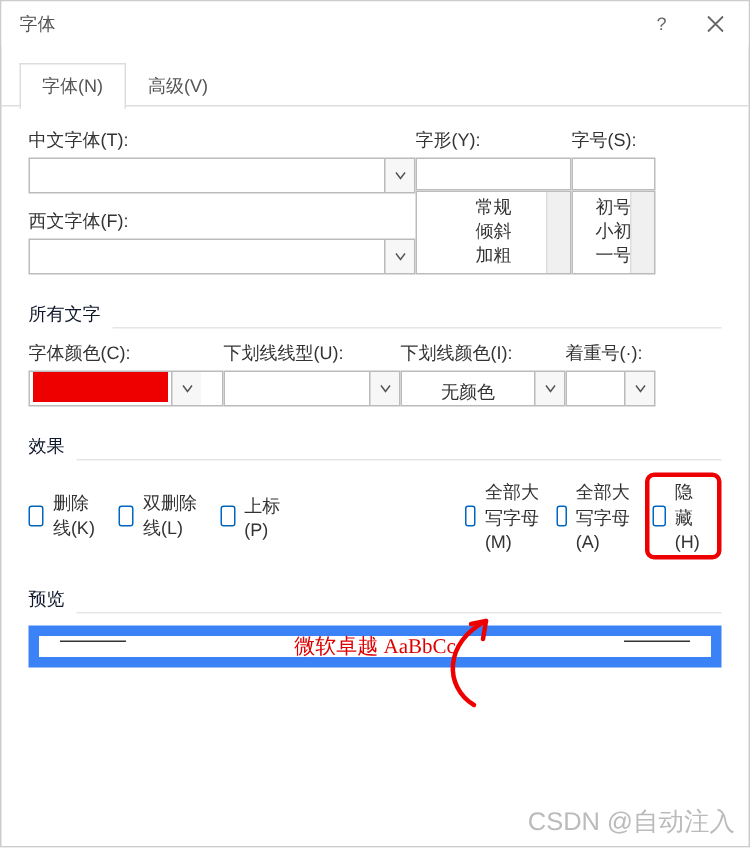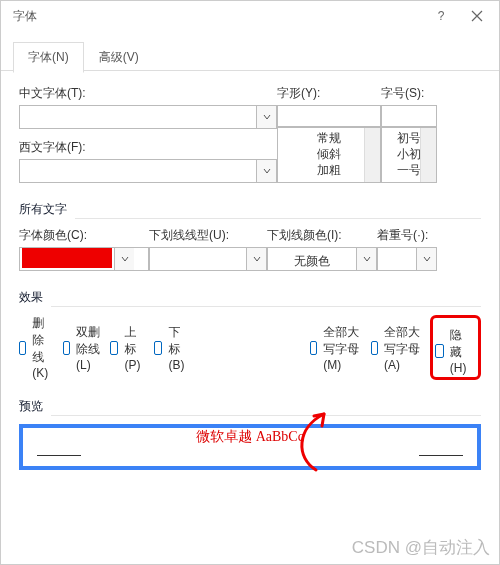--- a/index.html
+++ b/index.html
@@ -117,25 +117,25 @@
 .redbox {
   border: 3px solid #e00;
   border-radius: 6px;
   padding: 2px 6px 2px 2px;
   display: inline-flex;
   align-items: flex-end;
   gap: 4px;
   width: fit-content;
 }
 .preview {
-  border: 4px solid #3b82f6;
+  border: 7px solid #3b82f6;
   margin-top: 6px;
-  height: 46px;
-  display: flex;
-  align-items: flex-start;
+  height: 28px;
+  display: flex;
+  align-items: center;
   justify-content: center;
   position: relative;
 }
 .preview .sample {
   color: #d00;
   font-family: "SimSun", serif;
   font-size: 14px;
 }
 .preview .uline {
   position: absolute;
@@ -296,24 +296,20 @@
             <span>删除线(K)</span>
           </label>
         <label class="chk">
             <span class="cbox"></span>
             <span>双删除线(L)</span>
           </label>
         <label class="chk">
             <span class="cbox"></span>
             <span>上标(P)</span>
           </label>
-        <label class="chk">
-            <span class="cbox"></span>
-            <span>下标(B)</span>
-          </label>
       </div>
       <div class="checkcol" style="padding-left:120px">
         <label class="chk">
             <span class="cbox"></span>
             <span>全部大写字母(M)</span>
           </label>
         <label class="chk">
             <span class="cbox"></span>
             <span>全部大写字母(A)</span>
           </label>

